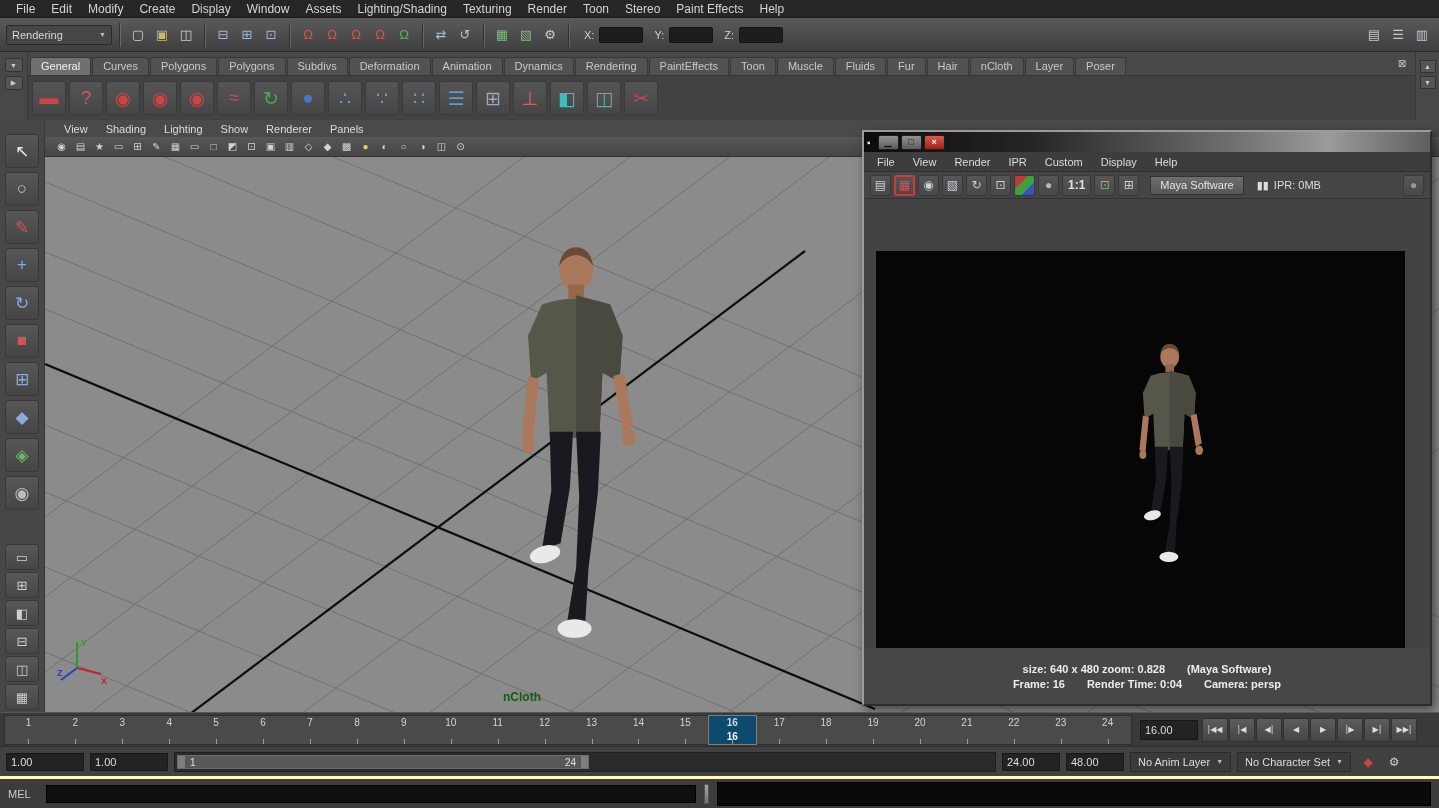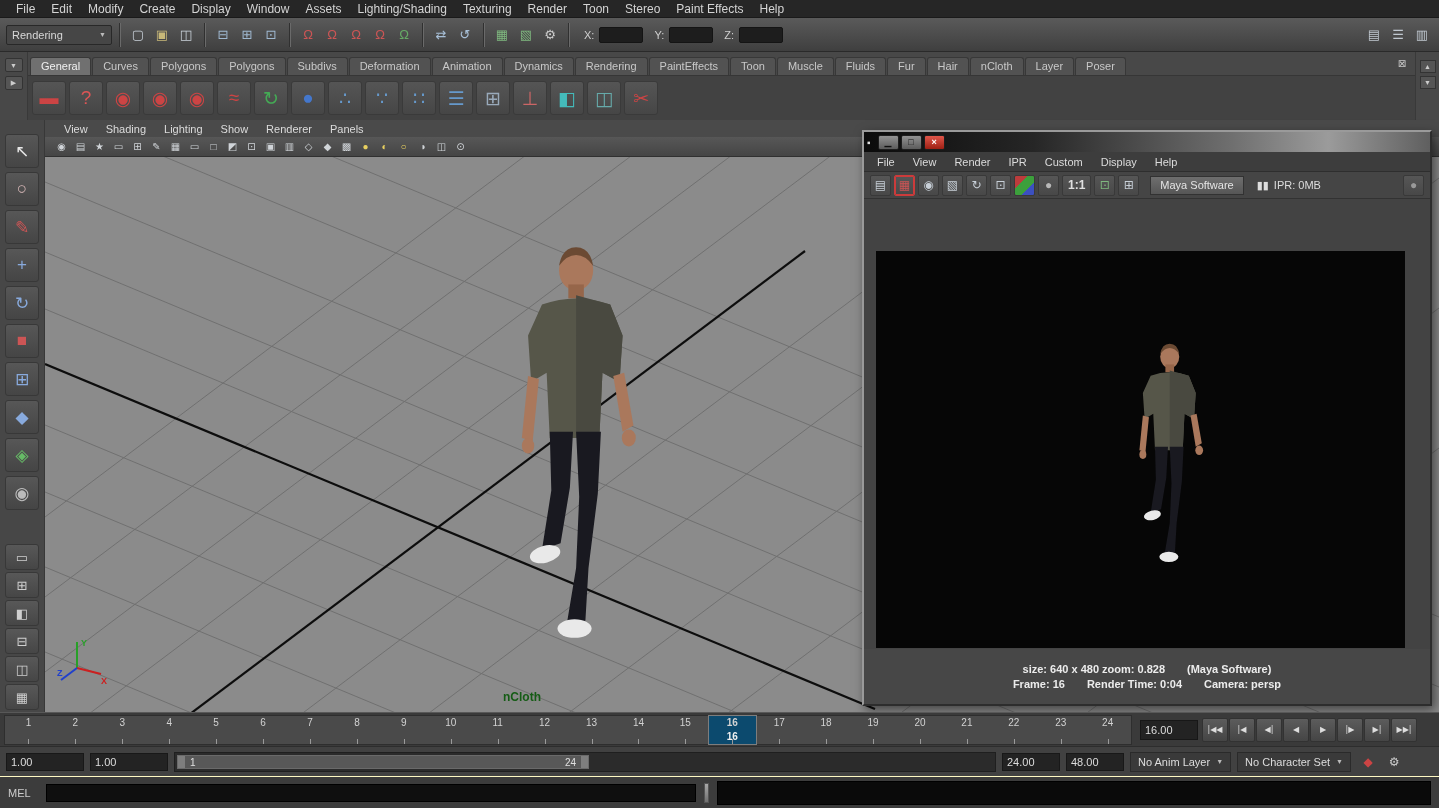--- a/index.html
+++ b/index.html
@@ -142,21 +142,21 @@
   .range-handle { position:absolute; top:0; bottom:0; width:7px; background:#7e7e7e; }
   .range-handle.start { left:0; } .range-handle.end { right:0; }
   .range-label-start { position:absolute; left:12px; top:1px; font-size:10px; color:#e0e0e0; }
   .range-label-end { position:absolute; right:12px; top:1px; font-size:10px; color:#e0e0e0; }
   .rs-dd { height:20px; background:#3a3a3a; border:1px solid #2a2a2a; display:flex; align-items:center;
     gap:6px; padding:0 7px; font-size:11px; color:#ddd; white-space:nowrap; }
   .rs-icon { width:22px; height:20px; display:flex; align-items:center; justify-content:center; font-size:12px; }
 
   
   .command-row { position:absolute; top:776px; left:0; right:0; height:32px; background:#3c3c3c;
-    display:flex; align-items:center; gap:8px; padding:0 8px; border-top:1px solid #fef9c3; }
+    display:flex; align-items:center; gap:8px; padding:0 8px; border-top:3px solid #fef9c3; }
   .cmd-label { width:30px; color:#cccccc; }
   .cmd-input { width:650px; height:18px; background:#0f0f0f; border:1px solid #000; color:#ddd;
     font-size:11px; padding:0 4px; font-family:"DejaVu Sans Mono",monospace; }
   .cmd-grip { width:5px; height:20px; background:linear-gradient(#a8a8a8,#707070); border:1px solid #555; }
   .help-line { flex:1; height:24px; background:#0a0a0a; border:1px solid #000; }
 </style>
 </head>
 <body>
 
 <div id="app">

